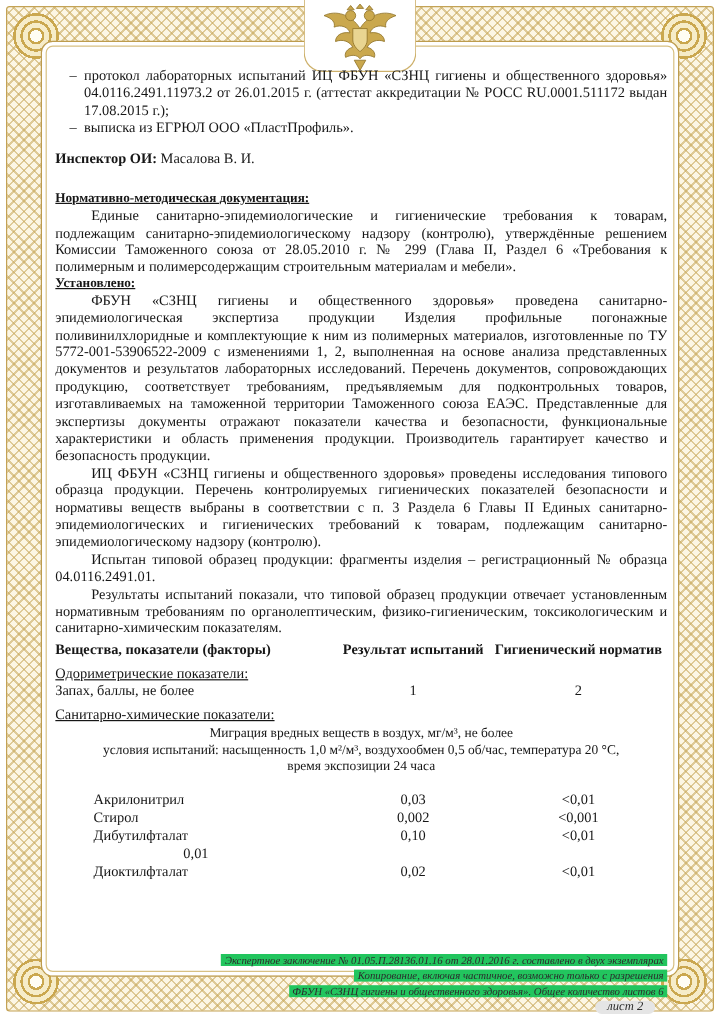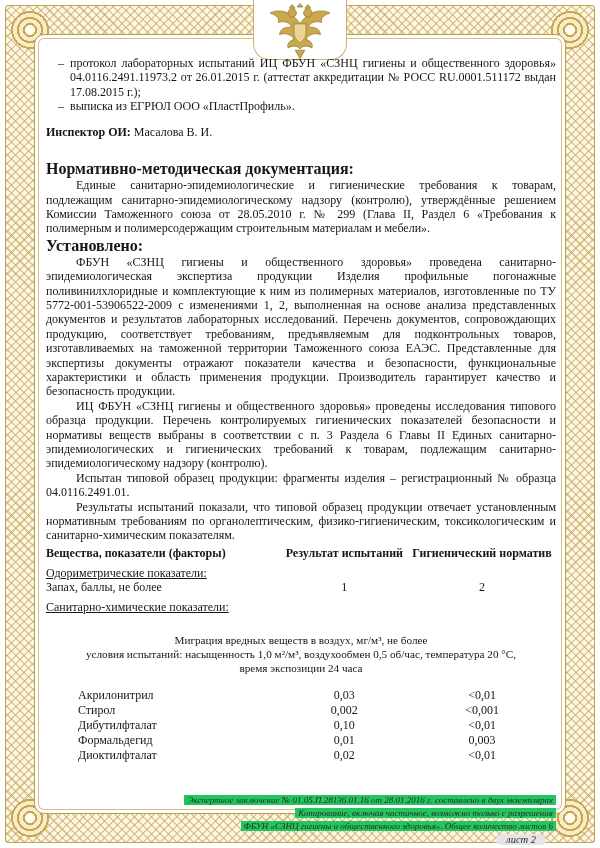--- a/index.html
+++ b/index.html
@@ -28,30 +28,30 @@
     border-radius:0 0 16px 16px;z-index:4;}
   .emblem{position:absolute;top:3px;left:50%;transform:translateX(-50%);z-index:5;line-height:0}
 
   
   .content{position:absolute;left:46px;right:44px;top:56px;bottom:42px;z-index:6;
     font-size:12px;line-height:1.2;overflow:hidden}
   .li{display:flex;gap:6px;text-align:justify;padding-left:12px}
   .li .dash{flex:0 0 auto}
   .inspector{margin-top:11px}
   .inspector b{font-weight:bold}
-  .hd{font-size:16px;font-weight:bold;display:block}
+  .hd{font-size:11px;font-weight:bold;text-decoration:underline;display:block}
   .hd.mt{margin-top:20px}
   .content p.body{ text-align:justify }
   .indent{text-indent:30px}
 
   .trow{display:grid;grid-template-columns:46% 25% 29%;line-height:1.25;align-items:baseline}
   .trow .c-res,.trow .c-norm{text-align:center}
   .thead{font-weight:bold;margin-top:3px}
   .sub-hd{font-weight:normal;text-decoration:underline;margin-top:5px;display:block}
-  .note{text-align:center;font-size:11.2px;line-height:1.25;margin-top:19px}
+  .note{text-align:center;font-size:11.2px;line-height:1.25;margin-top:2px}
   .rows{margin-top:13px}
   .substance .c-name{padding-left:32px}
 
   .footer{position:absolute;right:44px;bottom:15px;text-align:right;z-index:8;
     font-style:italic;font-size:9px;line-height:1.45;color:#2b2b2b}
   .footer .chip{background:#22c55e;padding:0 3px}
   .sheet-no{position:absolute;right:54px;bottom:3px;z-index:8;font-style:italic;
     font-size:10.5px;background:#e5e5e5;padding:0 10px;border-radius:9px;color:#2b2b2b}
 </style>
 </head>
@@ -133,23 +133,21 @@
         <span class="c-name">Стирол</span>
         <span class="c-res">0,002</span>
         <span class="c-norm">&lt;0,001</span>
       </div>
       <div class="trow substance">
         <span class="c-name">Дибутилфталат</span>
         <span class="c-res">0,10</span>
         <span class="c-norm">&lt;0,01</span>
       </div>
       <div class="trow substance">
-        <span class="c-name">Формальдегид</span>
         <span class="c-res">0,01</span>
-        <span class="c-norm">0,003</span>
       </div>
       <div class="trow substance">
         <span class="c-name">Диоктилфталат</span>
         <span class="c-res">0,02</span>
         <span class="c-norm">&lt;0,01</span>
       </div>
     </div>
   </div>
 
   <div class="footer">

